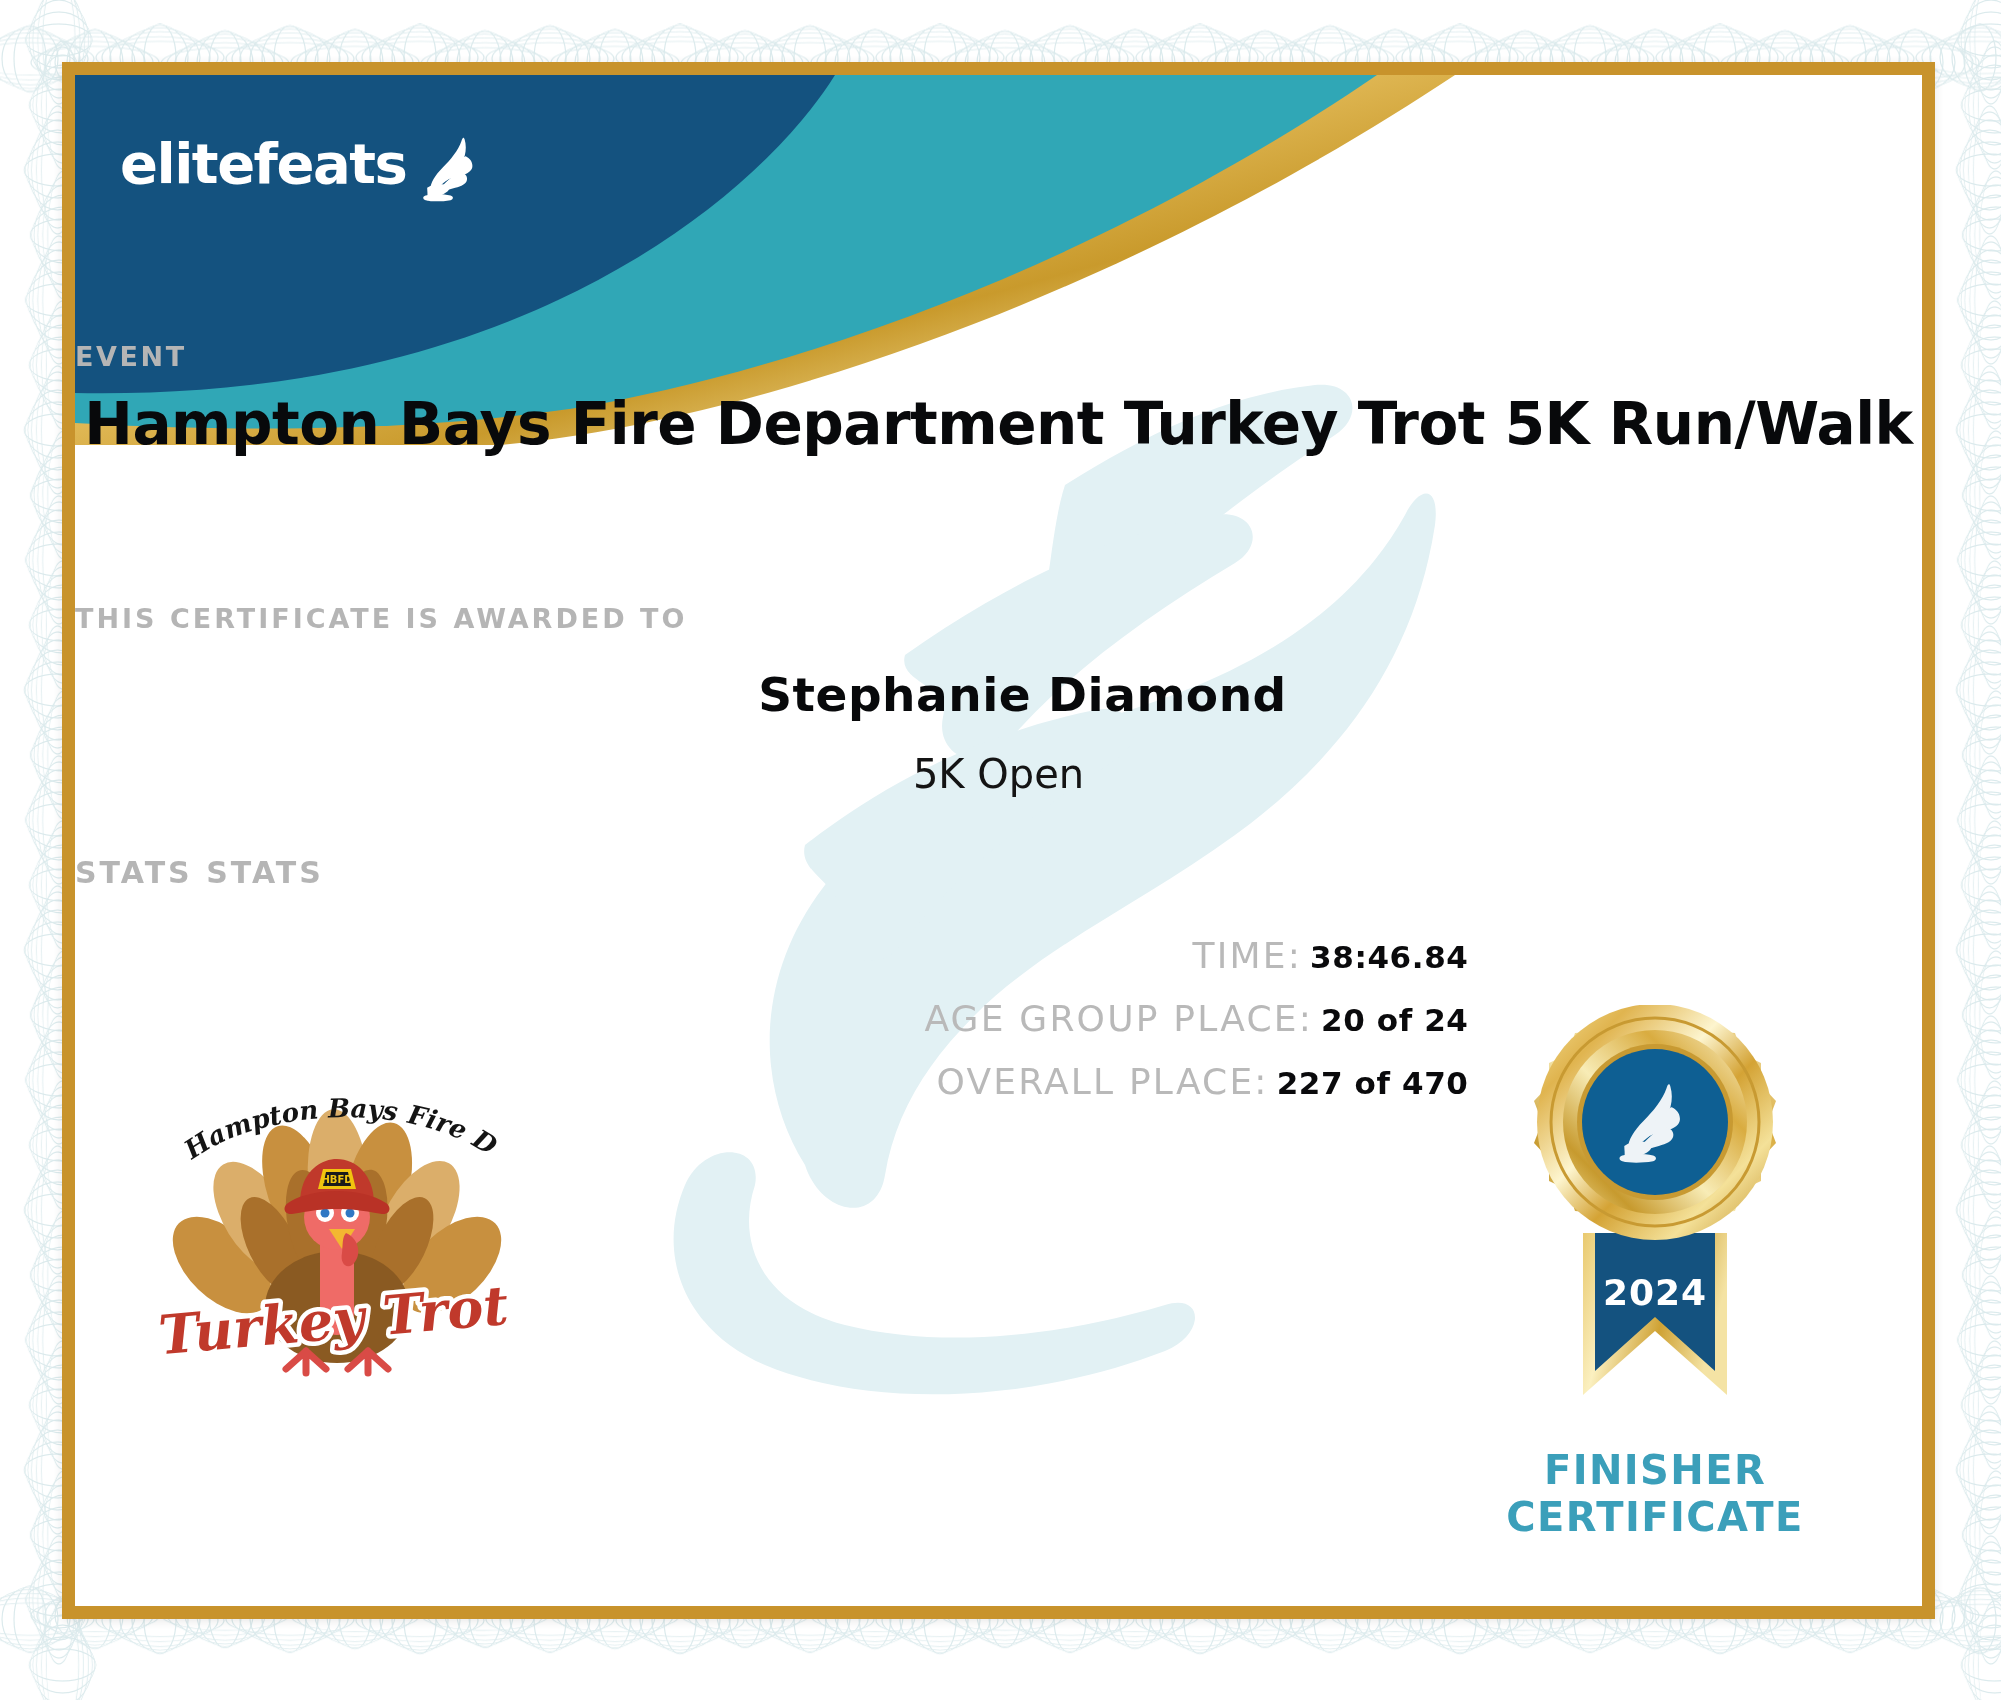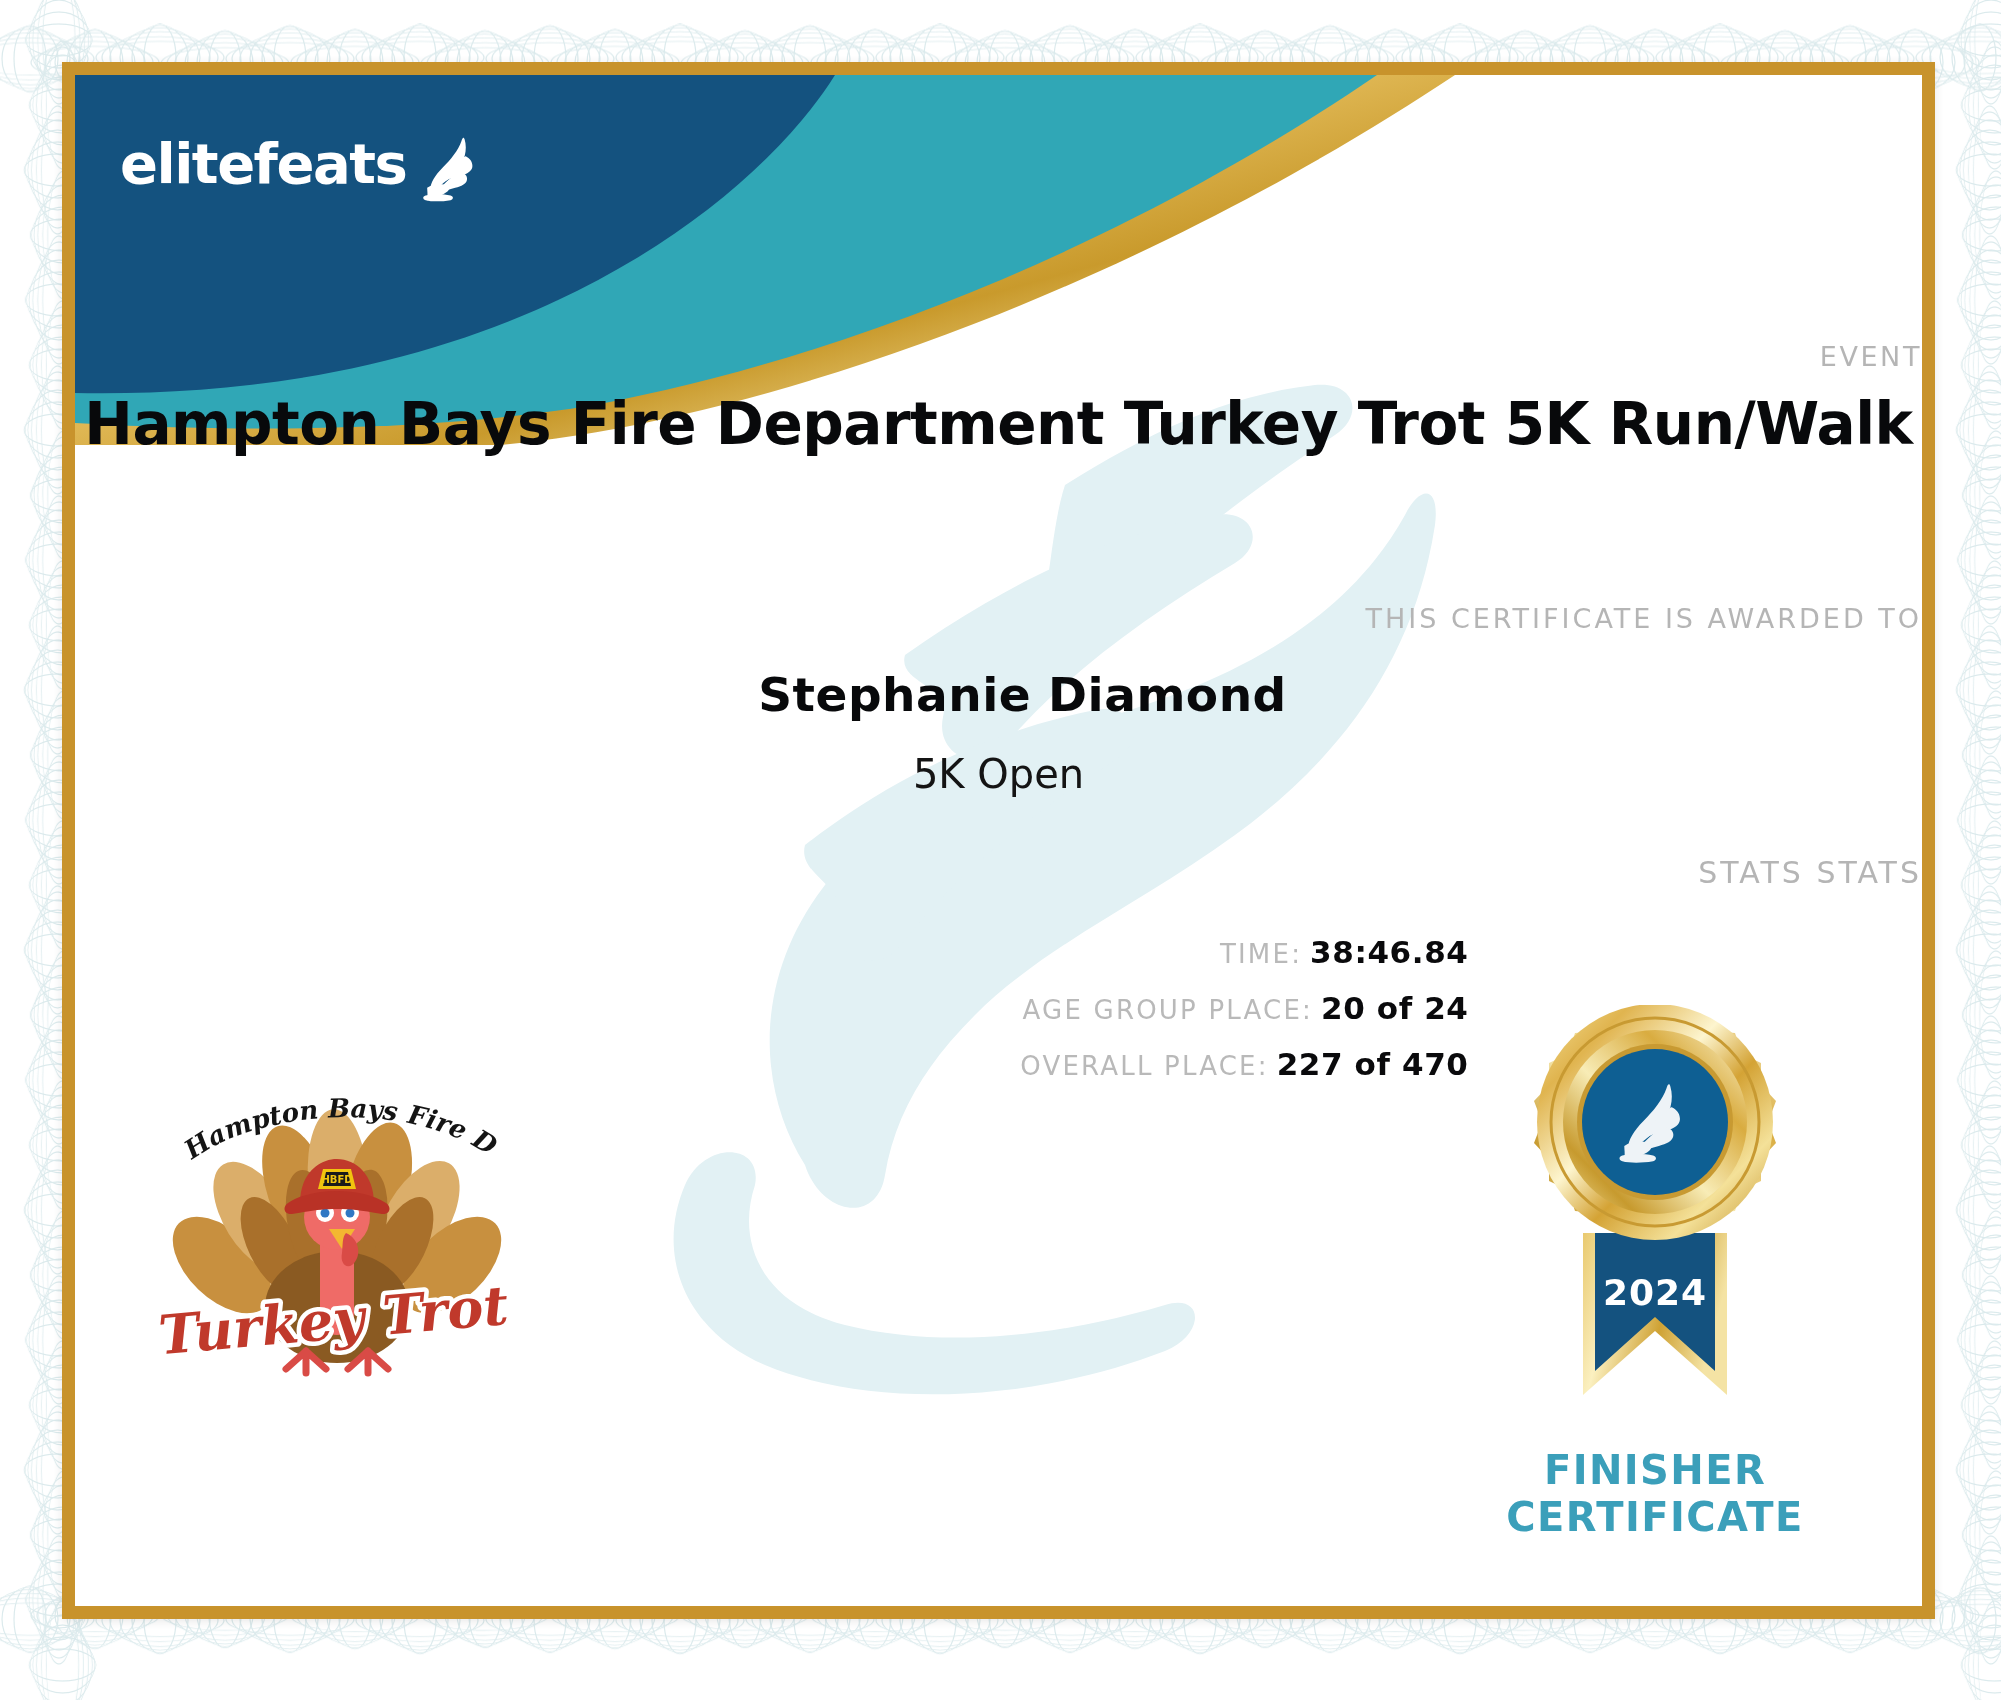--- a/index.html
+++ b/index.html
@@ -94,23 +94,23 @@
     position: absolute;
     left: 0;
     top: 0;
     width: 1847px;
     height: 1531px;
   }
 
   .lbl {
     color: #b5b5b5;
     font-family: "DejaVu Sans", sans-serif;
-    font-weight: 400;
+    font-weight: 700;
     letter-spacing: 2.6px;
-    text-align: right;
+    text-align: left;
   }
 
   #event-label {
     position: absolute;
     left: 0; right: 0;
     top: 266px;
     font-size: 27px;
   }
   #event-title {
     position: absolute;
@@ -179,21 +179,21 @@
   }
   .stat-inner {
     display: inline-block;
     width: 940px;
     text-align: right;
   }
   .stat-key {
     color: #b9b9b9;
     font-family: "DejaVu Sans", sans-serif;
     font-weight: 400;
-    font-size: 26px;
+    font-size: 36px;
     letter-spacing: 2.2px;
   }
   .stat-val {
     color: #0a0a0c;
     font-family: "DejaVu Sans", sans-serif;
     font-weight: 700;
     font-size: 31px;
     letter-spacing: 0.6px;
     margin-left: 8px;
   }

